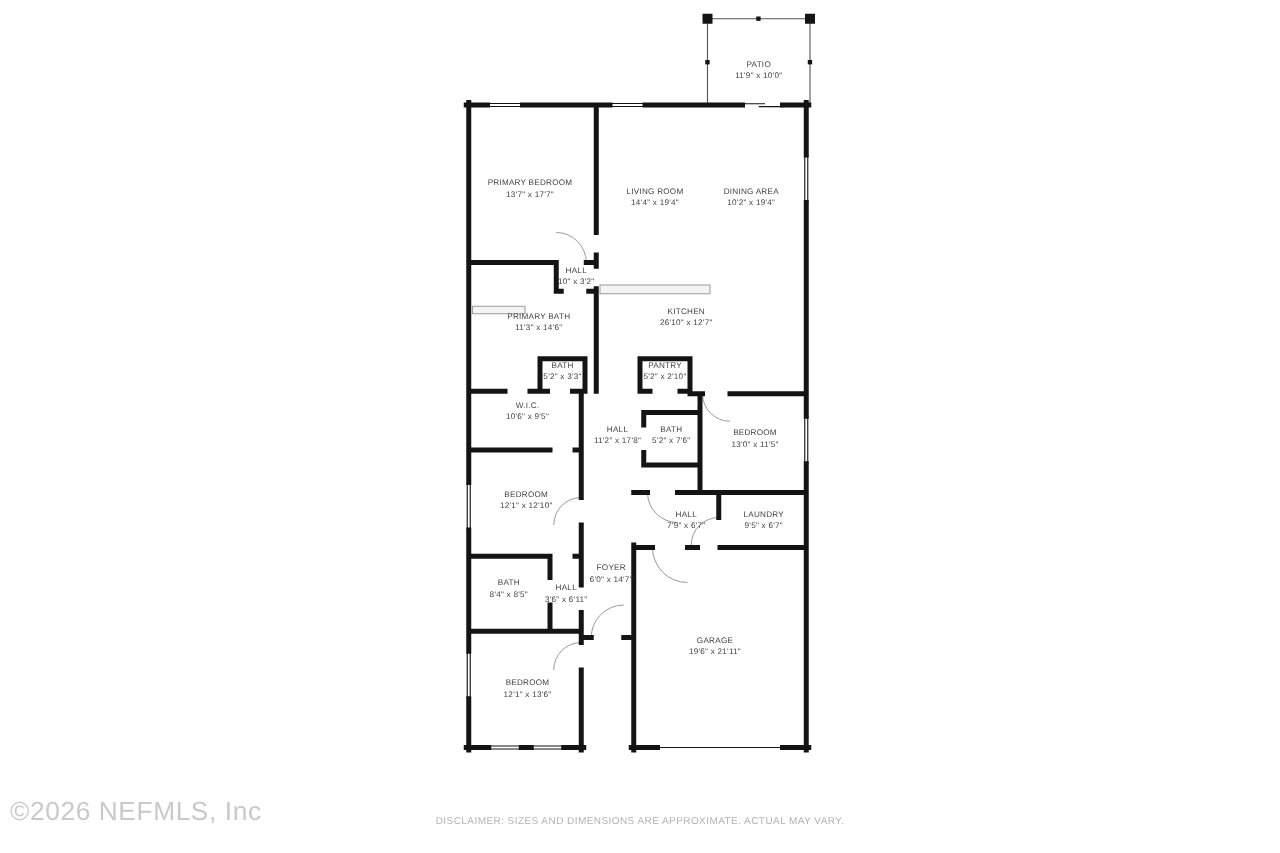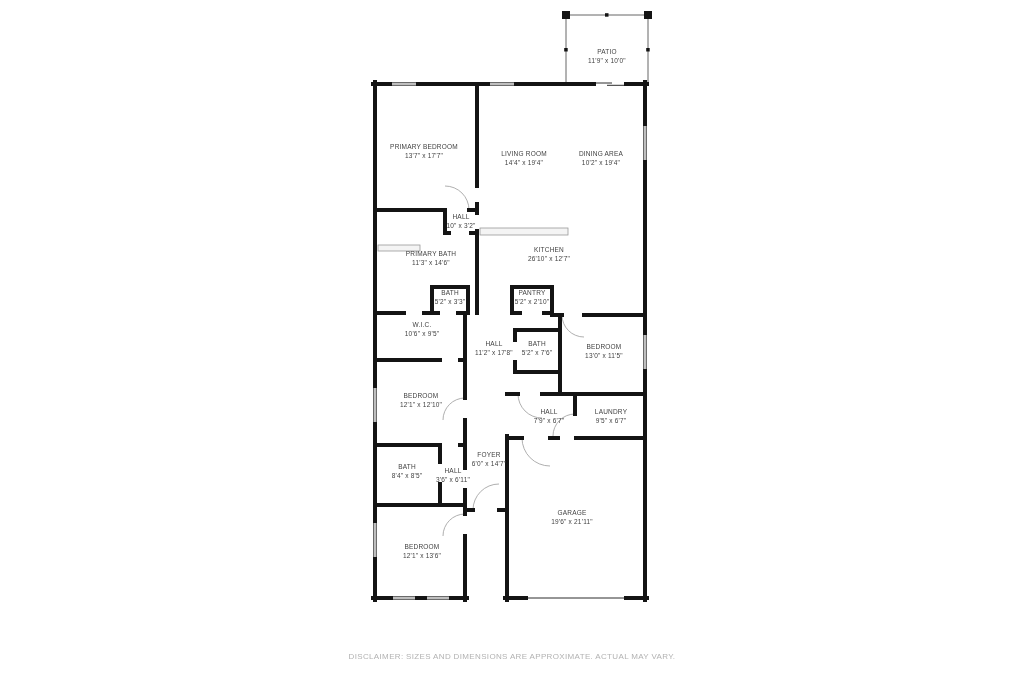--- a/index.html
+++ b/index.html
@@ -162,15 +162,16 @@
   </div>
   <div class="room-label" style="left:572px;top:518px">
     <div class="room-name">GARAGE</div>
     <div class="room-dims">19'6" x 21'11"</div>
   </div>
   <div class="room-label" style="left:422px;top:552px">
     <div class="room-name">BEDROOM</div>
     <div class="room-dims">12'1" x 13'6"</div>
   </div>
 
+  <div id="copyright">©2026 NEFMLS, Inc</div>
   <div id="disclaimer">DISCLAIMER: SIZES AND DIMENSIONS ARE APPROXIMATE. ACTUAL MAY VARY.</div>
 
 </div>
 
 </body></html>

